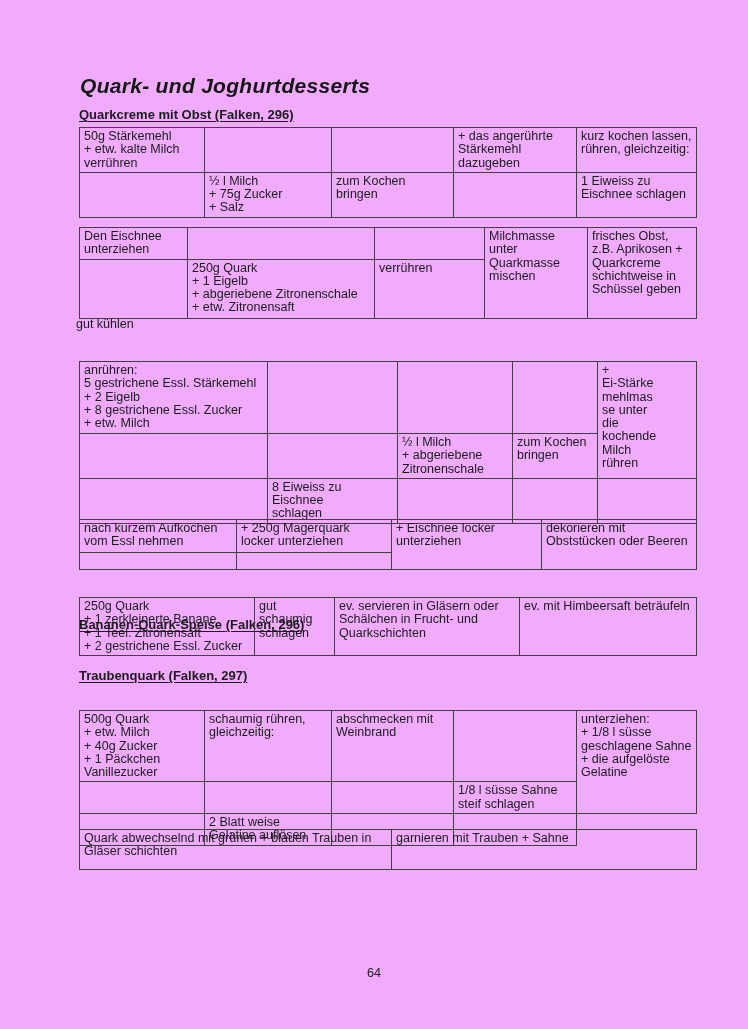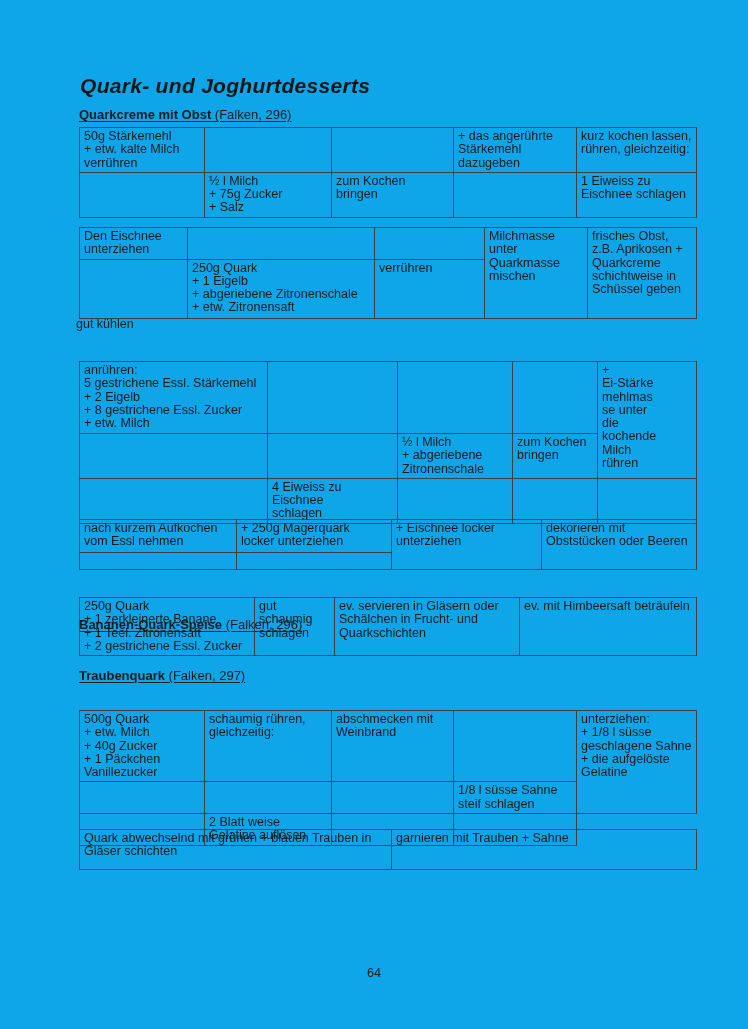--- a/index.html
+++ b/index.html
@@ -1,20 +1,20 @@
 <!DOCTYPE html>
 <html><head>
 <meta charset="utf-8">
 <style>
   html, body { margin: 0; padding: 0; background: #ffffff; }
   .page {
     position: relative;
     width: 748px;
     height: 1029px;
-    background: #0ea5e9;
+    background: #f0abfc;
     font-family: "Liberation Sans", sans-serif;
     color: #1b1b1b;
     overflow: hidden;
   }
   .doc-title {
     position: absolute;
     left: 80px;
     top: 74px;
     font-size: 21px;
     font-weight: bold;
@@ -23,21 +23,21 @@
     color: #161616;
   }
   .section-heading {
     position: absolute;
     left: 79px;
     font-size: 13px;
     white-space: nowrap;
   }
   .hu { text-decoration: underline; text-underline-offset: 2px; }
   .hb { font-weight: bold; }
-  .hn { font-weight: normal; }
+  .hn { font-weight: bold; }
   table.rtab {
     position: absolute;
     left: 79px;
     border-collapse: collapse;
     table-layout: fixed;
     width: 617px;
   }
   table.rtab td {
     border: 1px solid #404040;
     vertical-align: top;
@@ -177,21 +177,21 @@
       <td></td>
       <td></td>
       <td>½ l Milch
 + abgeriebene
 Zitronenschale</td>
       <td>zum Kochen
 bringen</td>
     </tr>
     <tr style="height:30px">
       <td></td>
-      <td>4 Eiweiss zu Eischnee
+      <td>8 Eiweiss zu Eischnee
 schlagen</td>
       <td></td>
       <td></td>
       <td></td>
     </tr>
   </tbody>
     </table>
 
   <table class="rtab" style="top:519px">
     <colgroup>

